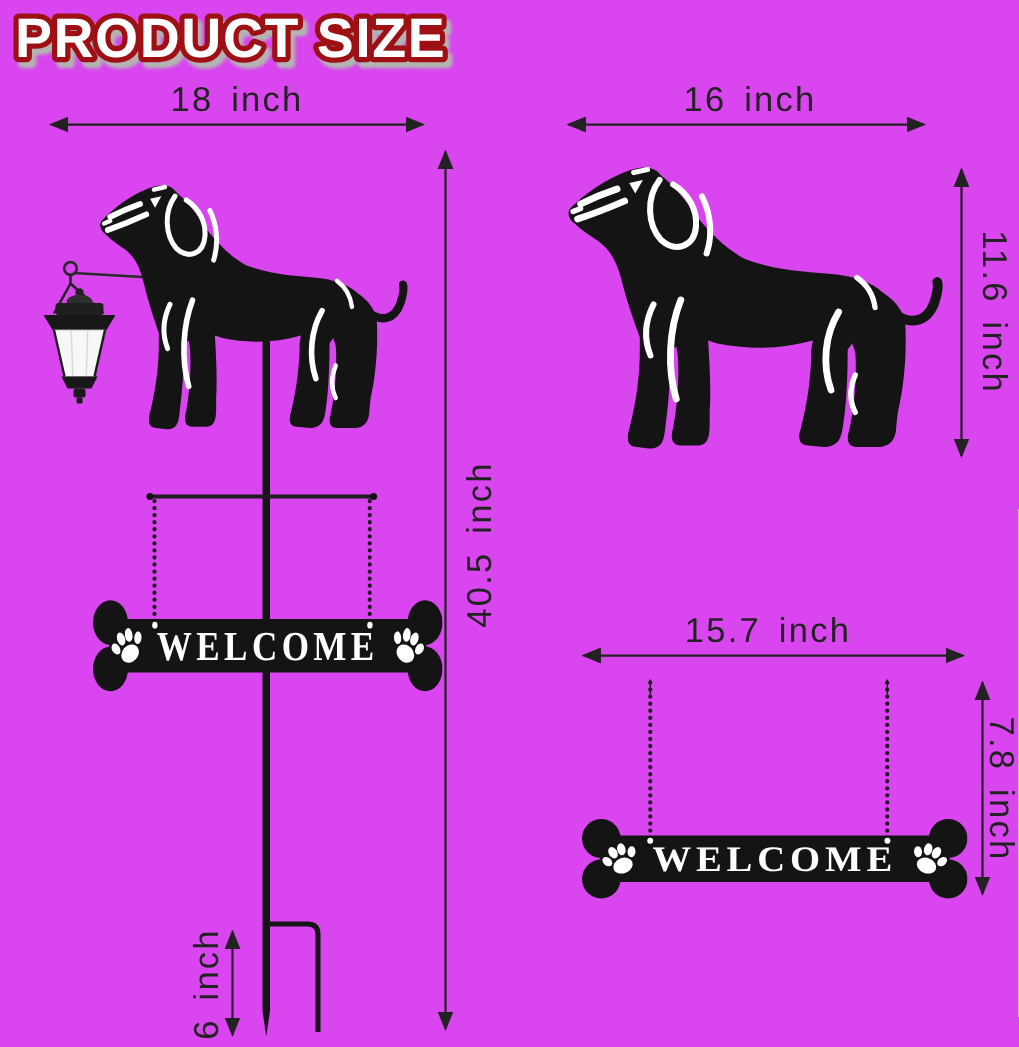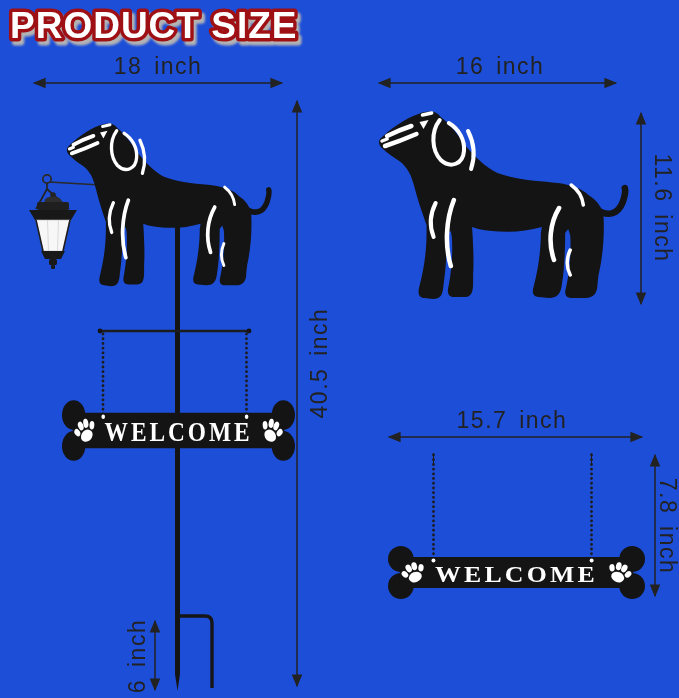--- a/index.html
+++ b/index.html
@@ -1,16 +1,16 @@
 <!DOCTYPE html>
 <html><head>
 <meta charset="utf-8">
 <style>
   html,body{margin:0;padding:0;background:#fff;}
-  .stage{position:relative;width:679px;height:698px;background:#1d4ed8;overflow:hidden;
+  .stage{position:relative;width:679px;height:698px;background:#d946ef;overflow:hidden;
          font-family:"Liberation Sans",sans-serif;}
   svg{display:block;}
   .ttl{font-family:"Liberation Sans",sans-serif;font-weight:bold;font-size:37px;letter-spacing:1px;
        fill:#ffffff;stroke:#9e1014;stroke-width:7px;paint-order:stroke;stroke-linejoin:round;
        filter:drop-shadow(3px 4px 1px #b3b3b3);}
   .dim{font-family:"Liberation Sans",sans-serif;font-size:23px;fill:#222222;
        letter-spacing:1.5px;word-spacing:4px;}
   .dimline{stroke:#222222;stroke-width:1.5;}
   .chain{stroke:#1d1d1d;stroke-width:2.8;stroke-dasharray:0.1 4.6;stroke-linecap:round;fill:none;}
   .ink{fill:#141414;}

